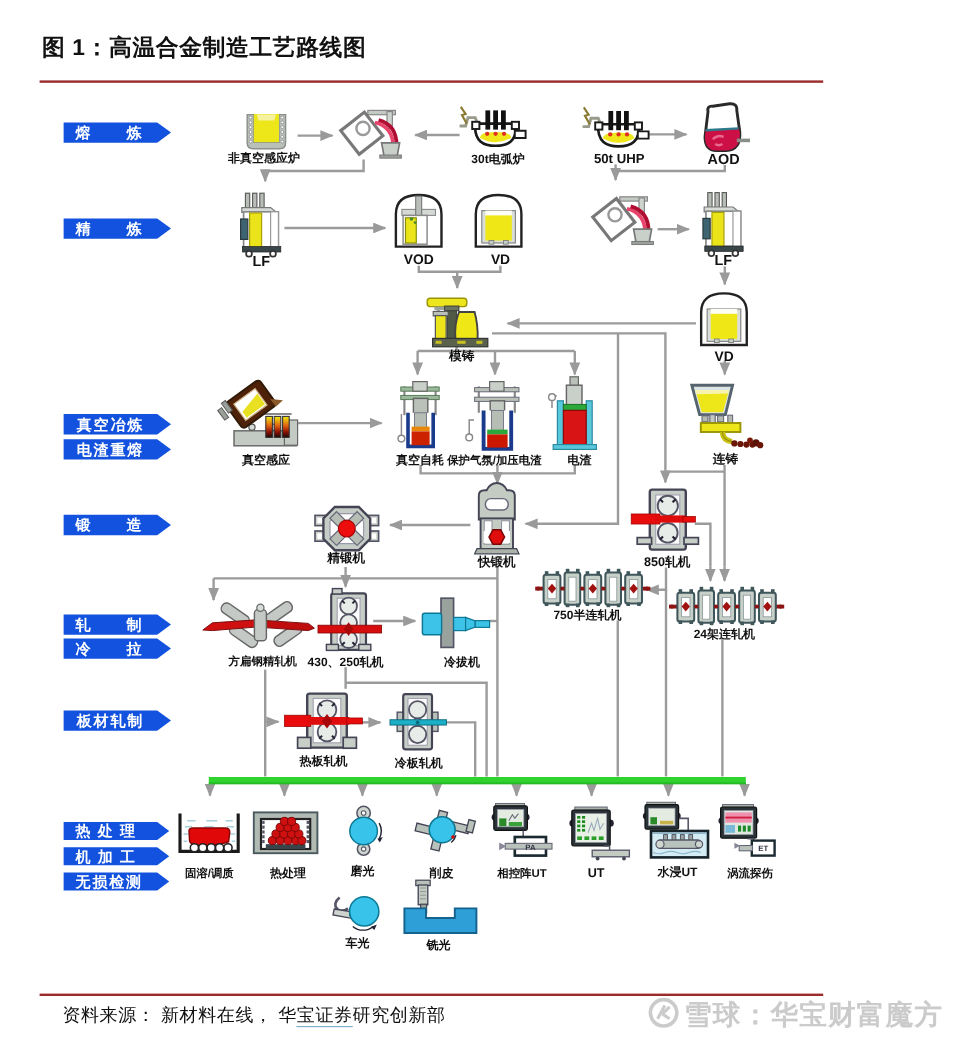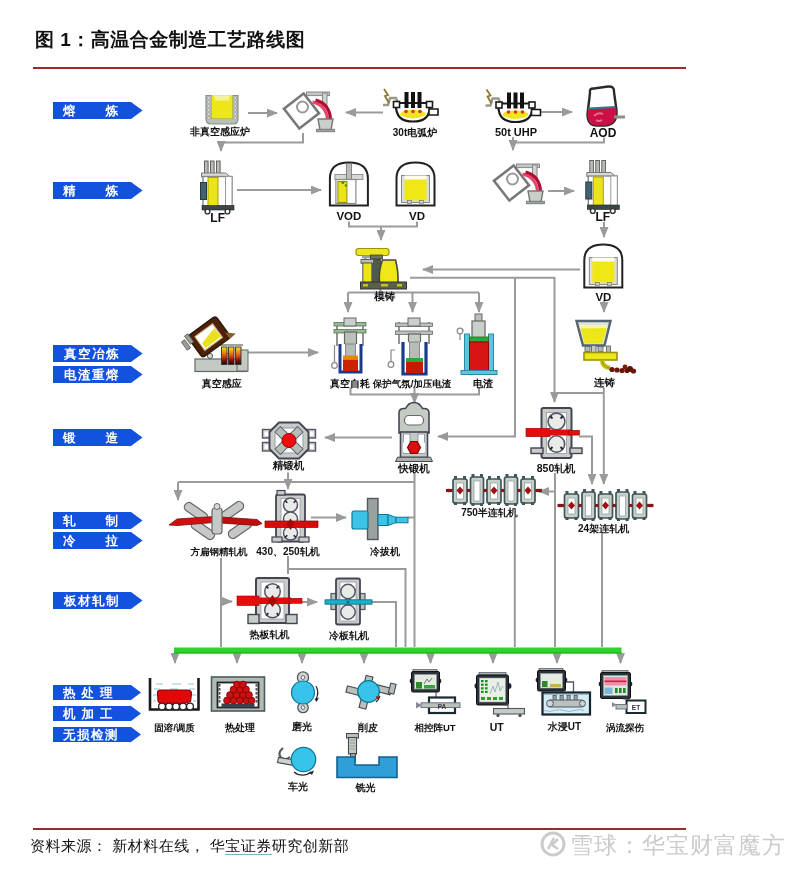--- a/index.html
+++ b/index.html
@@ -1,23 +1,23 @@
 <!DOCTYPE html>
 <html><head>
 <meta charset="utf-8">
 <style>
   html,body{margin:0;padding:0;background:#fff;width:800px;height:870px;overflow:hidden;}
   *{box-sizing:border-box;}
   body{font-family:"Liberation Sans",sans-serif;position:relative;}
   .title{position:absolute;left:35px;top:27px;font-size:19px;font-weight:bold;color:#111;letter-spacing:0.5px;}
   .tline{position:absolute;left:33px;top:67px;width:653px;height:2px;background:#9b2b2b;}
   .bline{position:absolute;left:33px;top:828px;width:653px;height:2px;background:#9b2b2b;}
-  .src{position:absolute;left:30px;top:837px;font-size:15px;color:#111;letter-spacing:0.5px;}
+  .src{position:absolute;left:52px;top:837px;font-size:15px;color:#111;letter-spacing:0.5px;}
   .src span{border-bottom:1.5px solid #7fb2c8;}
-  .wm{position:absolute;left:570px;top:830px;font-size:23px;font-weight:normal;color:#cbcbcb;letter-spacing:1px;}
+  .wm{position:absolute;left:570px;top:830px;font-size:23px;font-weight:bold;color:#cbcbcb;letter-spacing:1px;}
 </style>
 </head>
 <body>
 <div class="title">图 1：高温合金制造工艺路线图</div>
 <div class="tline"></div>
 <div class="bline"></div>
 <div class="src">资料来源：&nbsp;新材料在线，&nbsp;华<span>宝证券</span>研究创新部</div>
 <svg style="position:absolute;left:539px;top:831px" width="30" height="28" viewBox="0 0 30 28">
  <circle cx="14" cy="13" r="11" fill="none" stroke="#cbcbcb" stroke-width="3"></circle>
  <path d="M9,18 L15,7 M13,14 L19,18 M13,14 L19,8" stroke="#cbcbcb" stroke-width="2.6" fill="none"></path>

